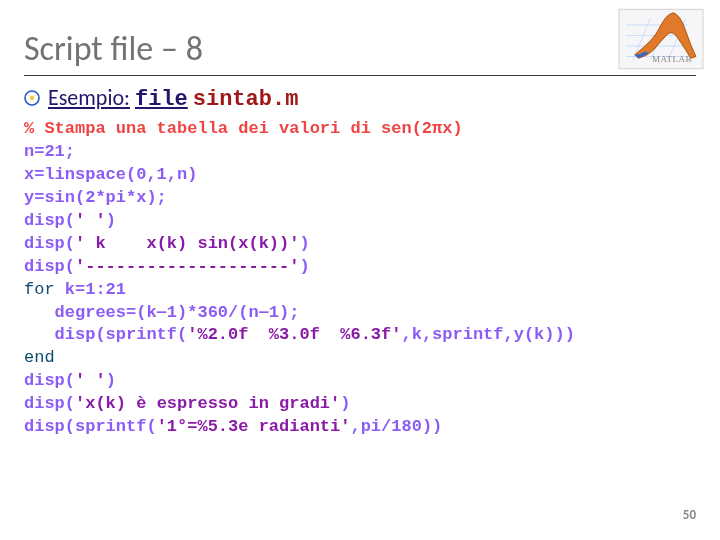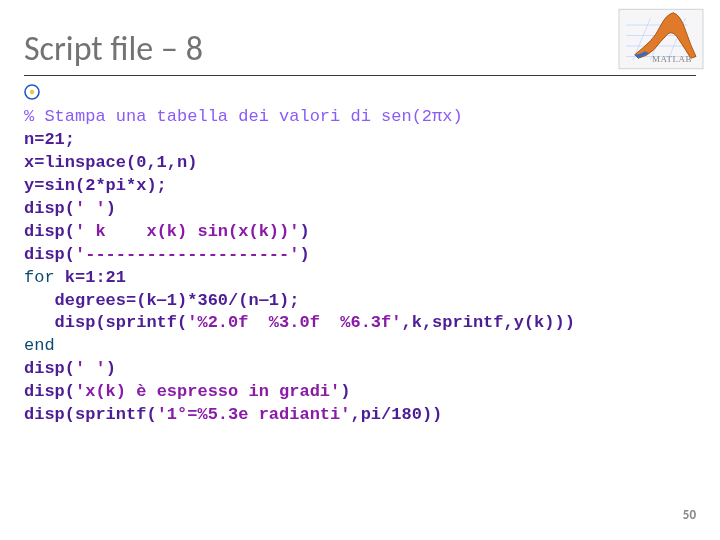--- a/index.html
+++ b/index.html
@@ -59,24 +59,24 @@
   .intro .filekw { font-family: "Courier New", monospace; font-weight: 700; text-decoration: underline;}
   .intro .filename { font-family: "Courier New", monospace; font-weight: 700; color: #a01818; }
   .code {
     font-family: "Courier New", monospace;
     font-size: 17px;
     line-height: 1.35;
     white-space: pre;
     color: #000;
     margin-top: 2px;
   }
-  .code .cmt { color: #8b5cf6; font-weight: 400; }
+  .code .cmt { color: #ef4444; font-weight: 700; }
   .code .kw  { color: #0c4a6e; font-weight: 400; }
   .code .str { color: #8a1aa8; font-weight: 700; }
-  .code .plain { color: #4c1d95; font-weight: 700; }
+  .code .plain { color: #8b5cf6; font-weight: 700; }
   .pagenum {
     position: absolute;
     bottom: 18px;
     right: 24px;
     font-size: 13px;
     color: #888;
     font-weight: bold;
   }
 </style>
 </head>
@@ -104,20 +104,27 @@
 <hr class="hr">
 
 <div class="intro">
   <span class="bullet">
     <svg viewBox="0 0 16 16">
       <circle cx="8" cy="8" r="7" fill="none" stroke="#2a56c8" stroke-width="1.6"></circle>
       <path d="M3 8 a5 5 0 0 1 5 -5 a3 3 0 0 0 0 10 a5 5 0 0 1 -5 -5" fill="#2a56c8"></path>
       <circle cx="8" cy="8" r="2.2" fill="#e0d040"></circle>
     </svg>
   </span>
+  <span>
+    <span class="u">Esempio:</span>
+    <span> </span>
+    <span class="filekw">file</span>
+    <span> </span>
+    <span class="filename">sintab.m</span>
+  </span>
 </div>
 
 <div class="code"><span class="cmt">% Stampa una tabella dei valori di sen(2πx)</span>
 <span class="plain">n=21;</span>
 <span class="plain">x=linspace(0,1,n)</span>
 <span class="plain">y=sin(2*pi*x);</span>
 <span class="plain">disp(</span><span class="str">' '</span><span class="plain">)</span>
 <span class="plain">disp(</span><span class="str">' k    x(k) sin(x(k))'</span><span class="plain">)</span>
 <span class="plain">disp(</span><span class="str">'--------------------'</span><span class="plain">)</span>
 <span class="kw">for</span><span class="plain"> k=1:21</span>

